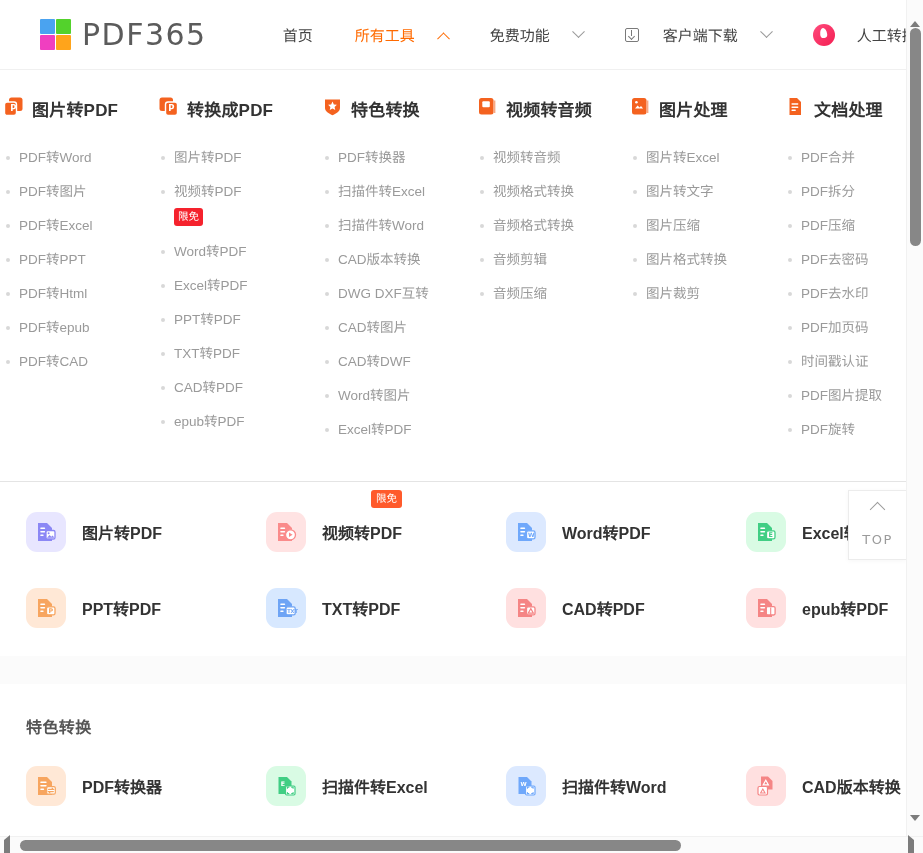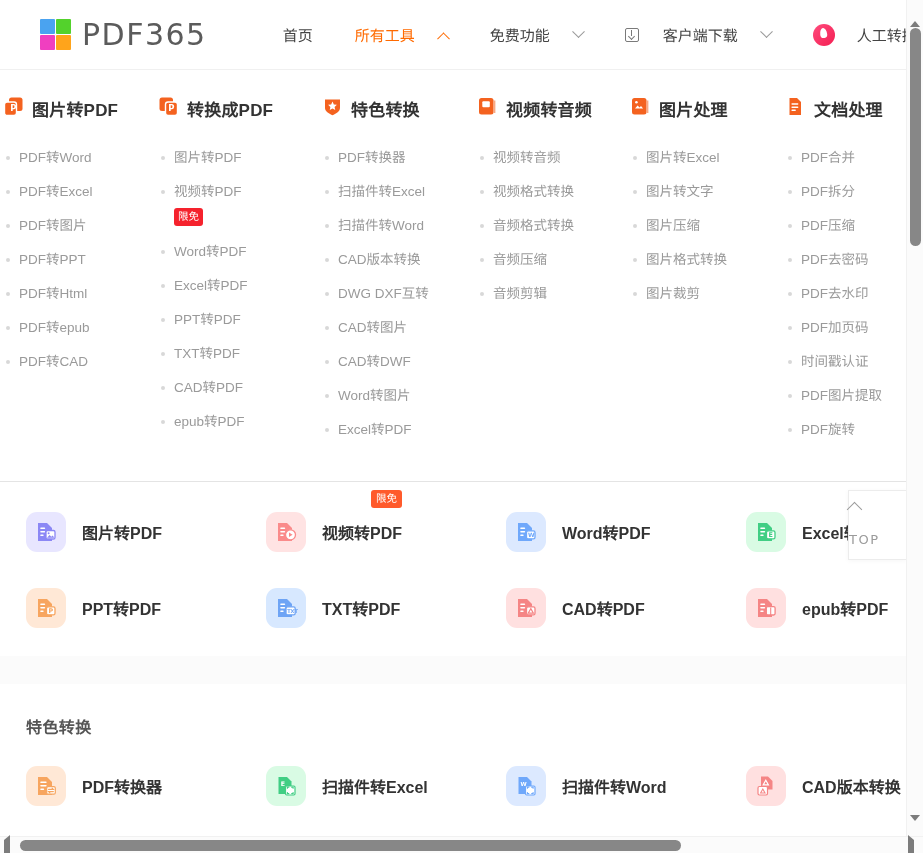--- a/index.html
+++ b/index.html
@@ -311,21 +311,21 @@
   
   .backtop {
     position: absolute;
     right: 17px; top: 490px;
     width: 58px; height: 70px;
     background: #fff;
     border: 1px solid #ececec;
     border-right: none;
     display: flex;
     flex-direction: column;
-    align-items: flex-start;
+    align-items: center;
     justify-content: center;
     gap: 18px;
     cursor: pointer;
     box-shadow: 0 1px 5px rgba(0,0,0,0.04);
   }
   .backtop .chev {
     width: 11px; height: 11px;
     border-left: 1.6px solid #9b9b9b;
     border-top: 1.6px solid #9b9b9b;
     transform: rotate(45deg);
@@ -406,25 +406,25 @@
             </span>
             <span class="col-title">图片转PDF</span>
           </div>
           <ul class="col-list">
             <li>
                 <span class="dot"></span>
                 <span>PDF转Word</span>
               </li>
             <li>
                 <span class="dot"></span>
+                <span>PDF转图片</span>
+              </li>
+            <li>
+                <span class="dot"></span>
                 <span>PDF转Excel</span>
-              </li>
-            <li>
-                <span class="dot"></span>
-                <span>PDF转图片</span>
               </li>
             <li>
                 <span class="dot"></span>
                 <span>PDF转PPT</span>
               </li>
             <li>
                 <span class="dot"></span>
                 <span>PDF转Html</span>
               </li>
             <li>
@@ -557,25 +557,25 @@
             <li>
                 <span class="dot"></span>
                 <span>视频格式转换</span>
               </li>
             <li>
                 <span class="dot"></span>
                 <span>音频格式转换</span>
               </li>
             <li>
                 <span class="dot"></span>
+                <span>音频剪辑</span>
+              </li>
+            <li>
+                <span class="dot"></span>
                 <span>音频压缩</span>
-              </li>
-            <li>
-                <span class="dot"></span>
-                <span>音频剪辑</span>
               </li>
           </ul>
         </div>
 
         <div class="mega-col">
           <div class="col-head">
             <span class="ci">
               <svg width="19" height="19" viewBox="0 0 19 19">
                   <rect x="1" y="1" width="14.5" height="16.5" rx="2.5" fill="#f4621f"></rect>
                   <path d="M4 11.5l2.6-3.1 1.9 2.2 1.5-1.7 2.1 2.6z" fill="#fff"></path>

